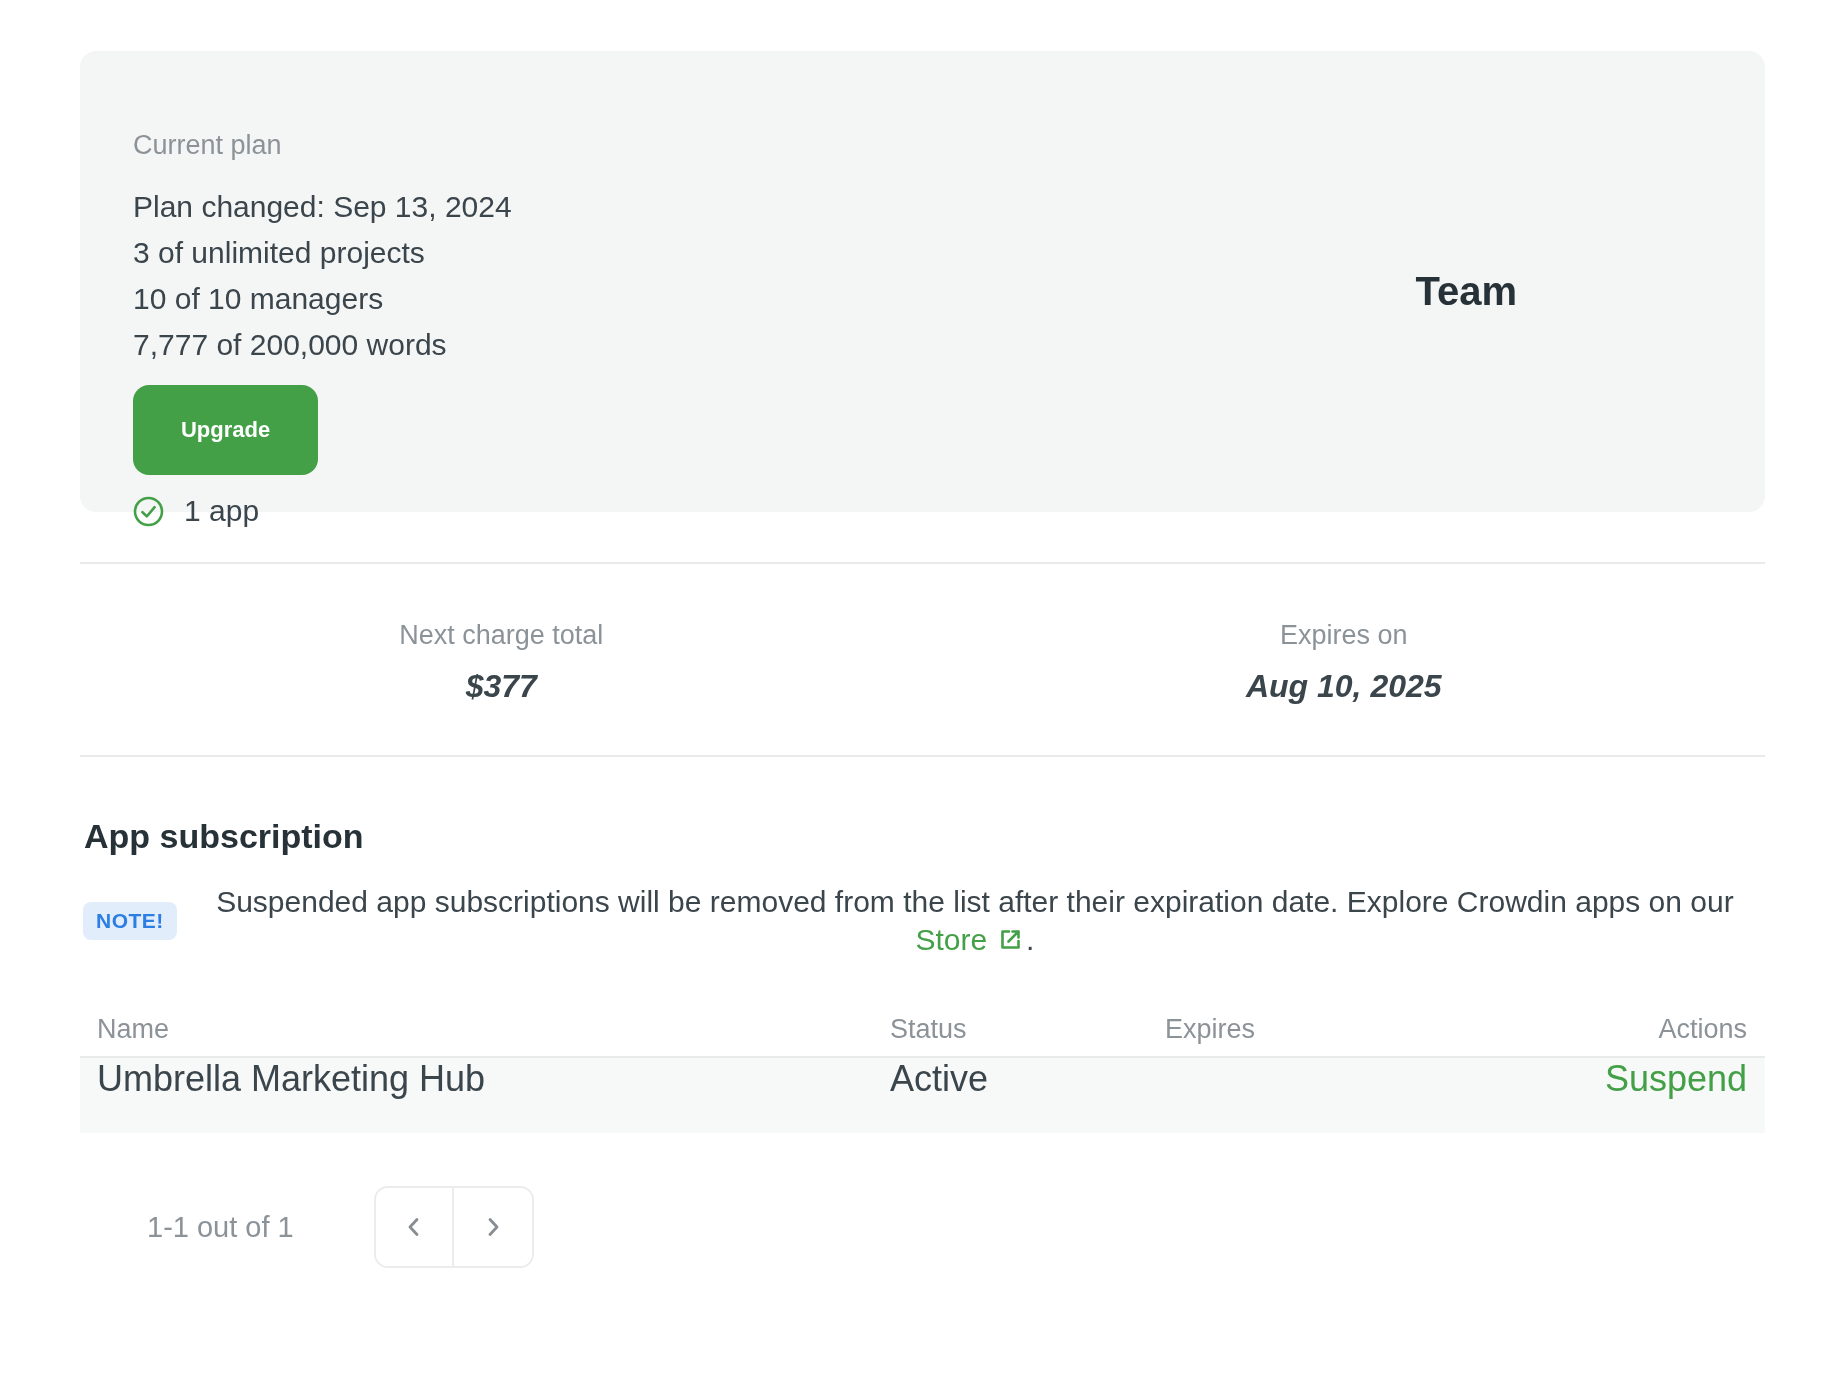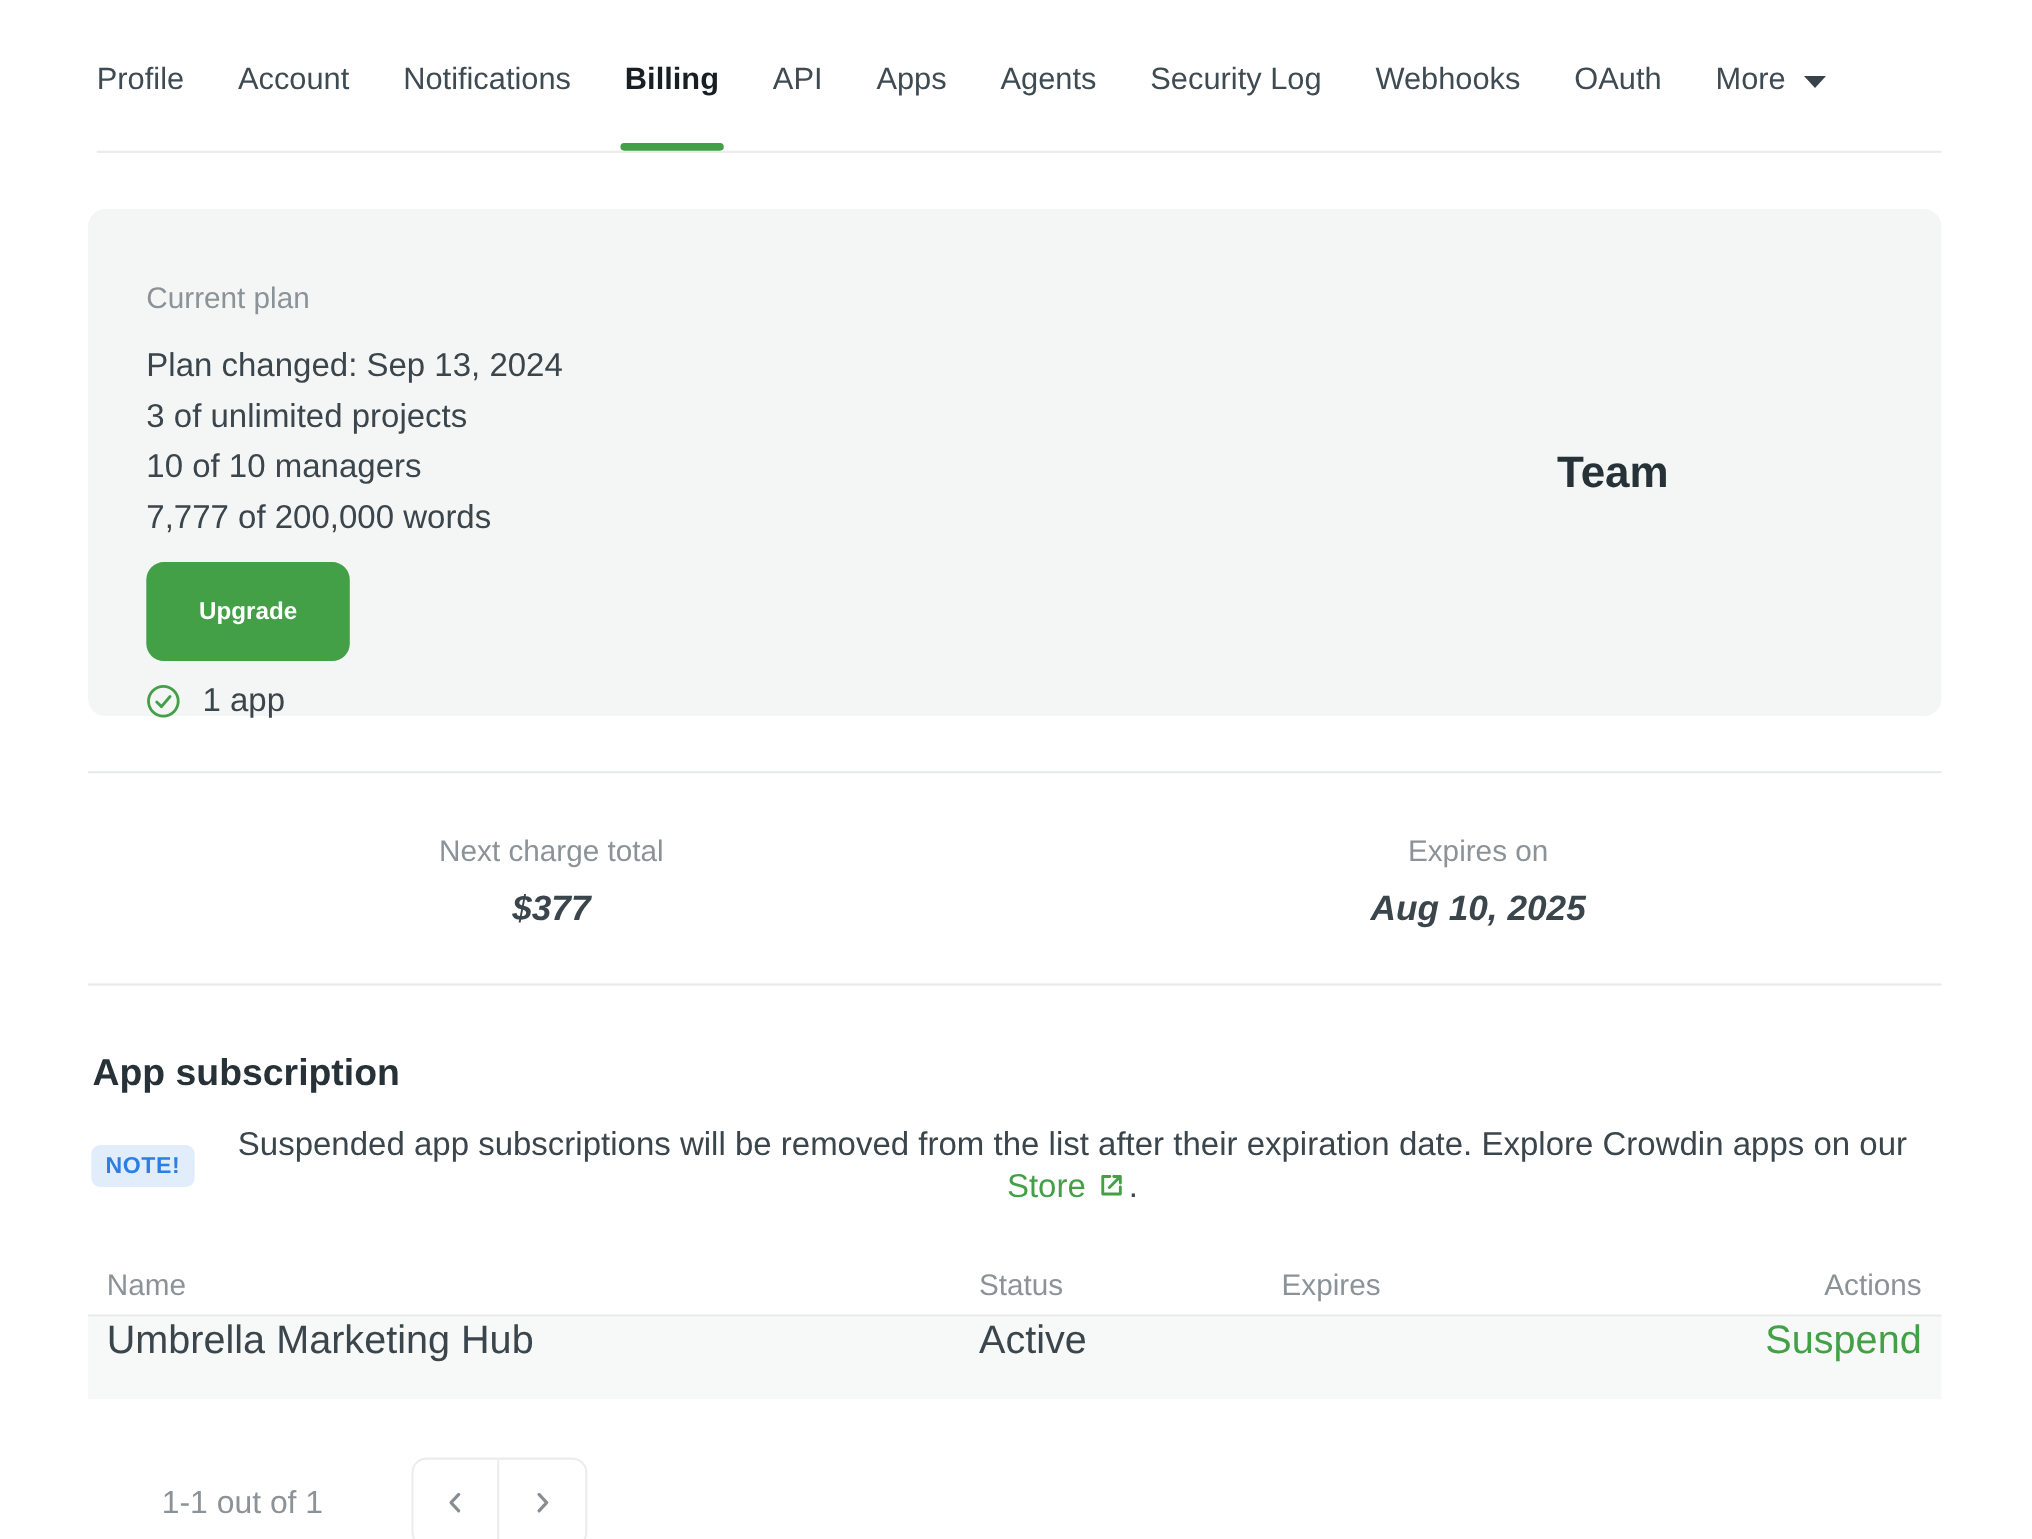--- a/index.html
+++ b/index.html
@@ -68,20 +68,21 @@
     margin-top: 51px;
     height: 461px;
     background: #f4f5f5;
     border-radius: 16px;
     padding: 64px 0 0 53px;
   }
   .plan-card .card-label {
     font-size: 27px;
     line-height: 34px;
     color: #8c9398;
+    margin-top: 13px;
   }
   .plan-details {
     margin-top: 22px;
     font-size: 30px;
     line-height: 46px;
     color: #3b454c;
   }
   .upgrade-btn {
     display: inline-block;
     margin-top: 17px;
@@ -240,36 +241,20 @@
     border: none;
     cursor: pointer;
   }
   .pager-btn.prev { border-right: 2px solid #ececed; }
 </style>
 </head>
 <body>
 
 <div class="page">
 
-  <nav class="nav">
-    <div class="nav-tab">Profile</div>
-    <div class="nav-tab">Account</div>
-    <div class="nav-tab">Notifications</div>
-    <div class="nav-tab active">Billing</div>
-    <div class="nav-tab">API</div>
-    <div class="nav-tab">Apps</div>
-    <div class="nav-tab">Agents</div>
-    <div class="nav-tab">Security Log</div>
-    <div class="nav-tab">Webhooks</div>
-    <div class="nav-tab">OAuth</div>
-    <div class="nav-tab more">
-      <span>More</span>
-      <span class="caret-down"></span>
-    </div>
-  </nav>
 
   <section class="plan-card">
     <div class="card-label">Current plan</div>
     <div class="plan-details">
       <div>Plan changed: Sep 13, 2024</div>
       <div>3 of unlimited projects</div>
       <div>10 of 10 managers</div>
       <div>7,777 of 200,000 words</div>
     </div>
     <button class="upgrade-btn">Upgrade</button>

